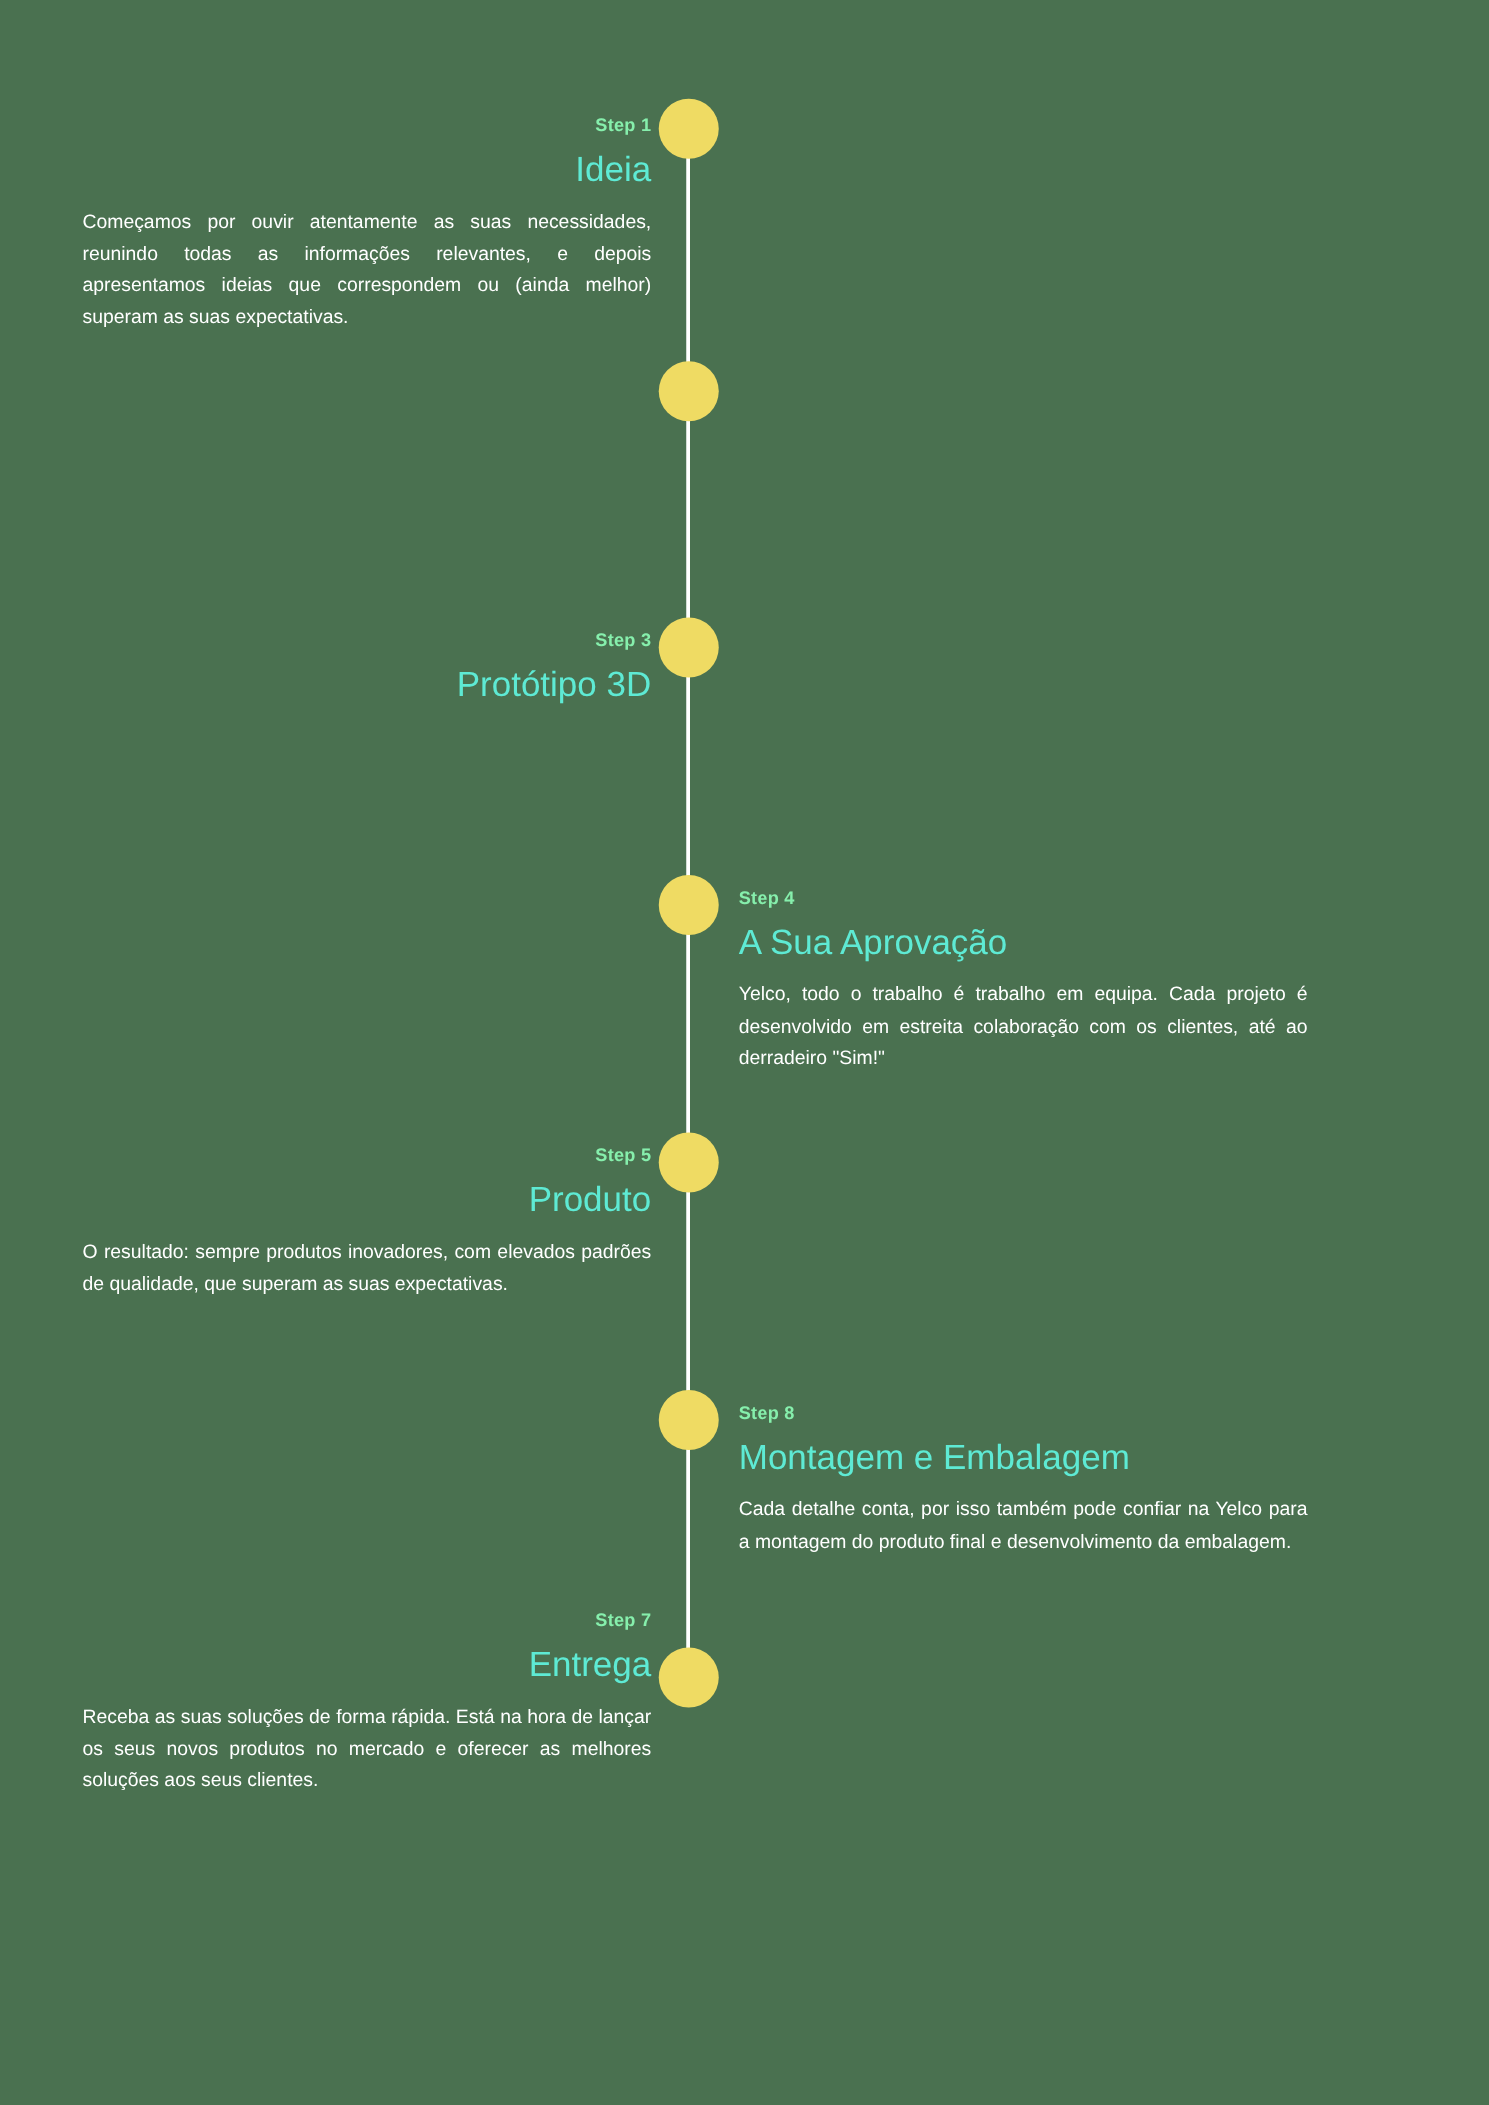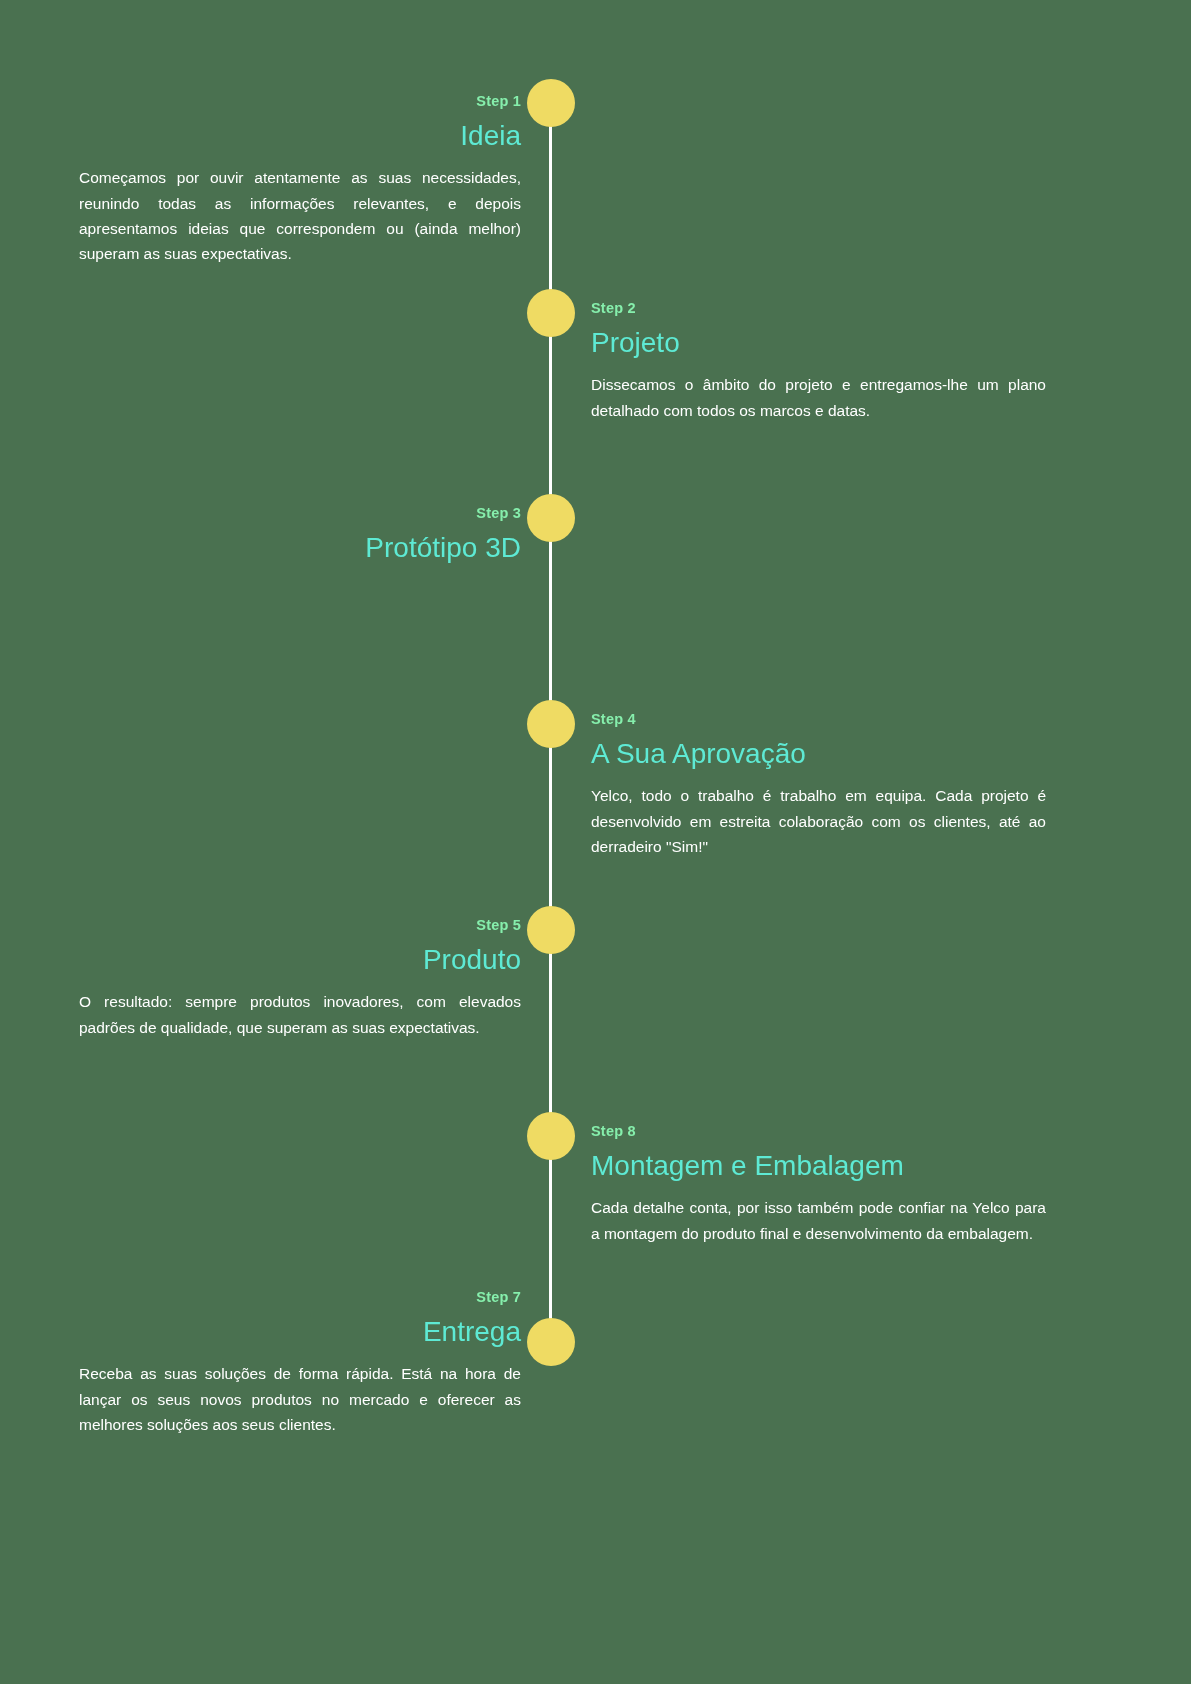--- a/index.html
+++ b/index.html
@@ -55,42 +55,37 @@
     margin-top:8px;
     white-space:nowrap;
   }
   .body {
     font-size:15.5px;
     color:#ffffff;
     line-height:1.62;
     margin-top:12px;
   }
   .body.just { text-align:justify; }
-  .block.left .body.just { text-align:justify; text-align-last:left;margin-left:13px; }
+  .block.left .body.just { text-align:justify; text-align-last:left; }
 </style>
 </head>
 <body>
 
 <div id="timeline">
 
   <div class="axis"></div>
 
   <div class="node" style="top:79px;"></div>
   <div class="block left" style="top:93px;">
     <div class="step-label">Step 1</div>
     <div class="title">Ideia</div>
     <div class="body just">Começamos por ouvir atentamente as suas necessidades, reunindo todas as informações relevantes, e depois apresentamos ideias que correspondem ou (ainda melhor) superam as suas expectativas.</div>
   </div>
 
   <div class="node" style="top:289px;"></div>
-  <div class="block right" style="top:300px;">
-    <div class="step-label">Step 2</div>
-    <div class="title">Projeto</div>
-    <div class="body just">Dissecamos o âmbito do projeto e entregamos-lhe um plano detalhado com todos os marcos e datas.</div>
-  </div>
 
   <div class="node" style="top:494px;"></div>
   <div class="block left" style="top:505px;">
     <div class="step-label">Step 3</div>
     <div class="title">Protótipo 3D</div>
   </div>
 
   <div class="node" style="top:700px;"></div>
   <div class="block right" style="top:711px;">
     <div class="step-label">Step 4</div>

